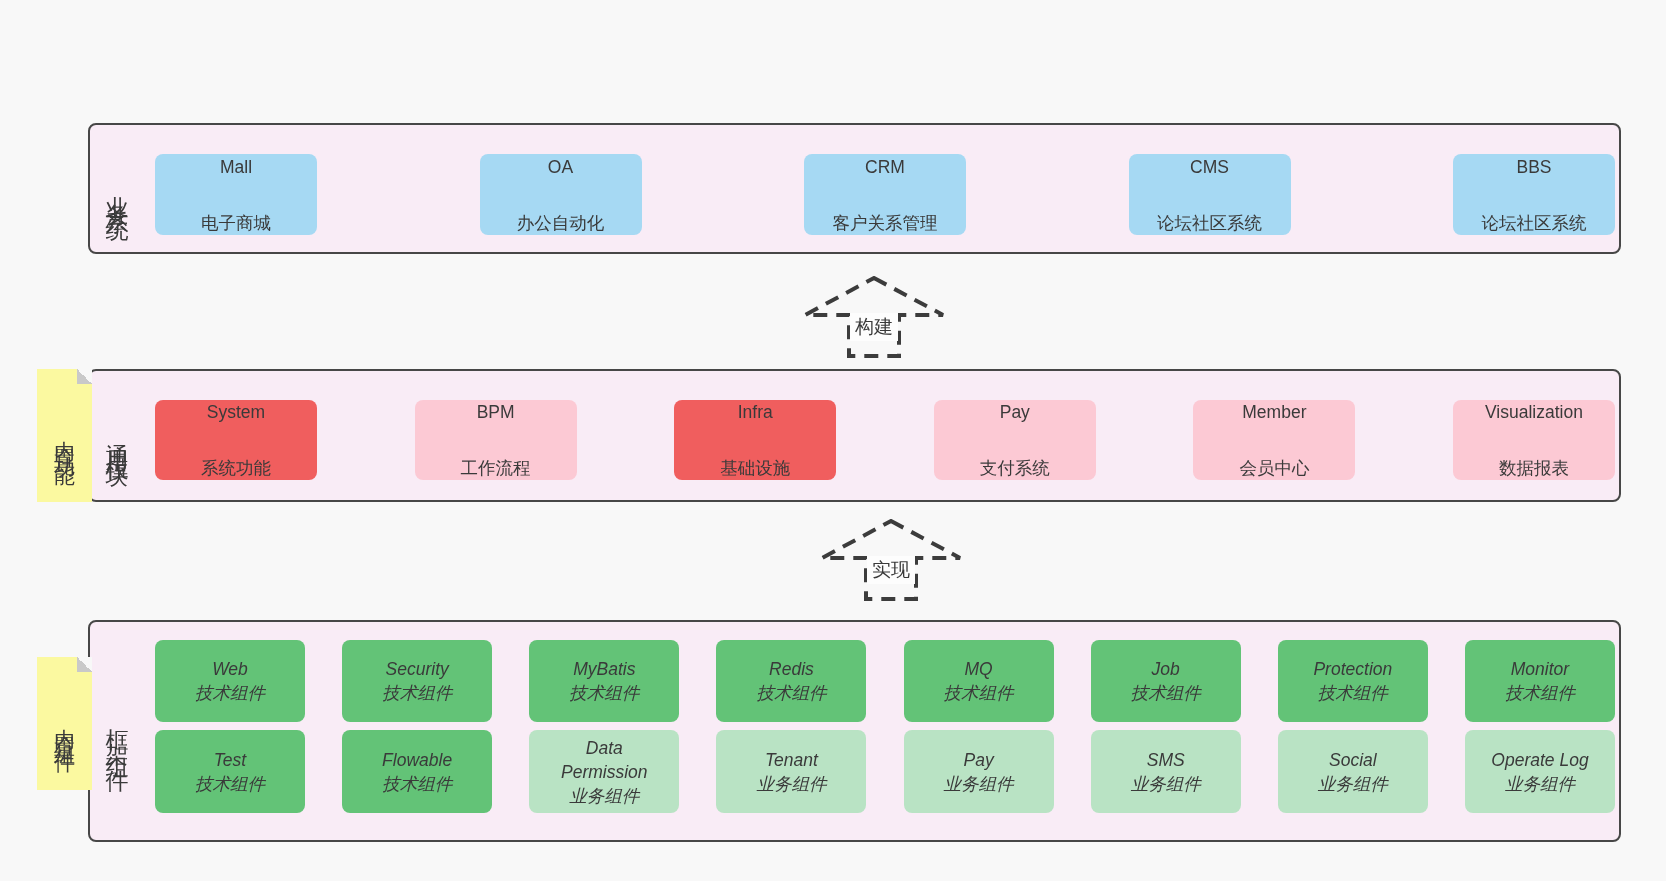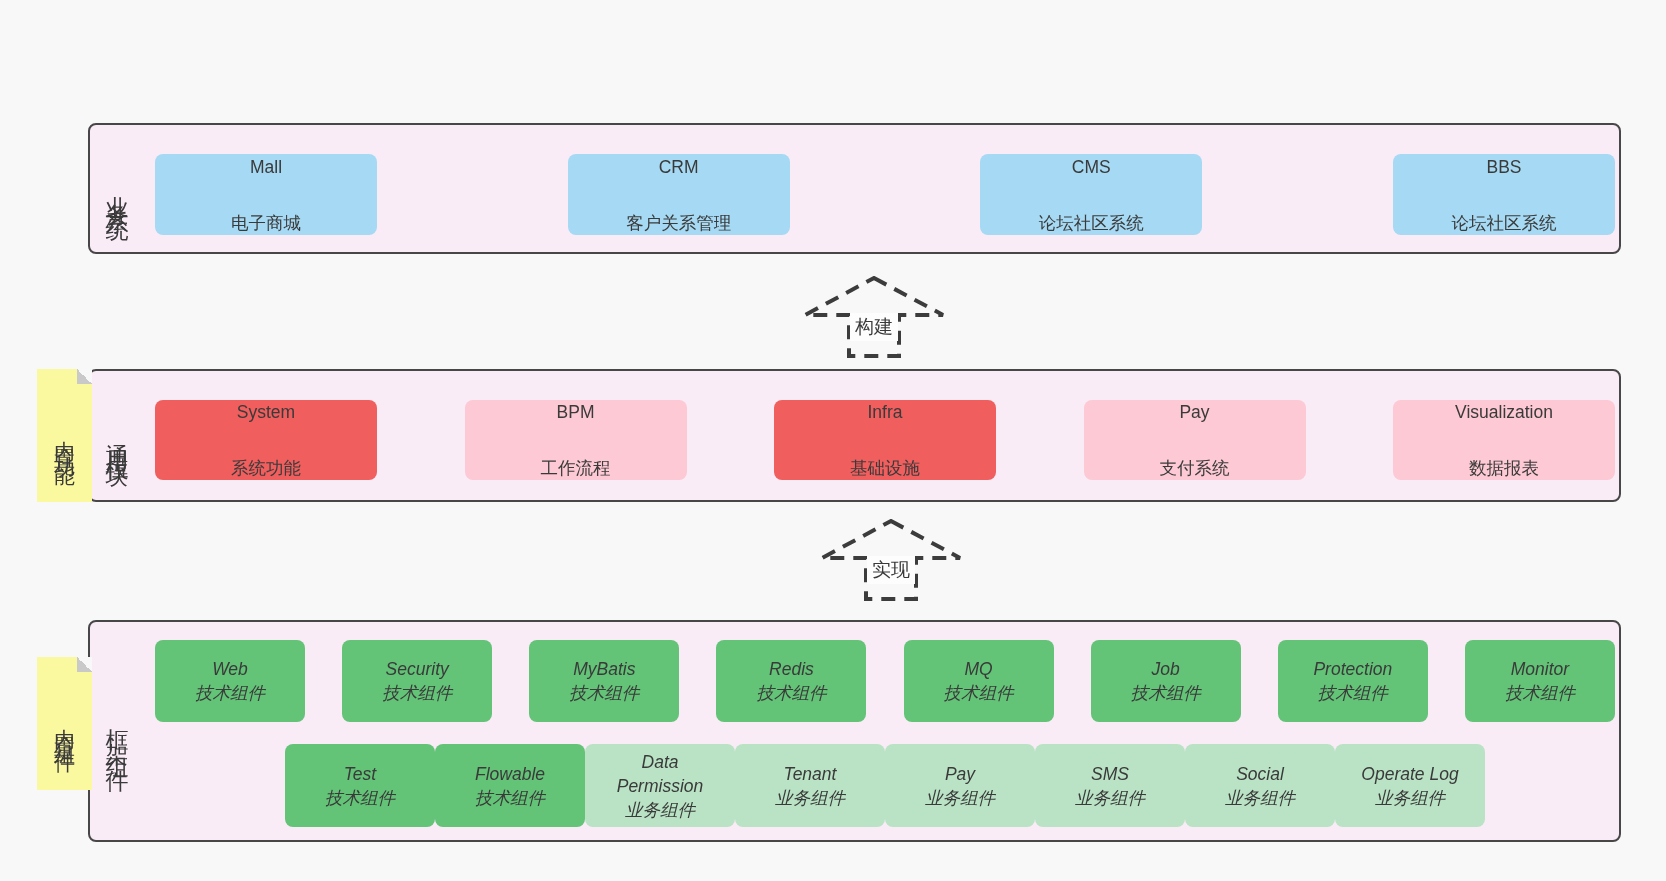--- a/index.html
+++ b/index.html
@@ -36,30 +36,30 @@
   }
   .side-label.wide{letter-spacing:14px;text-indent:14px;}
 
   .box-row{
     position:absolute;left:65px;width:1460px;
     display:flex;justify-content:space-between;
   }
   #panel-business .box-row{top:29px;}
   #panel-modules .box-row{top:29px;}
   #panel-framework .box-row.r1{top:18px;}
-  #panel-framework .box-row.r2{top:122px;justify-content:center;}
+  #panel-framework .box-row.r2{top:108px;}
 
   .box{
     box-sizing:border-box;border-radius:8px;
     display:flex;flex-direction:column;align-items:center;justify-content:center;
     text-align:center;line-height:24px;font-size:17.5px;
     padding:0 14px;
   }
   .box .en,.box .zh{display:block;}
-  .w202{width:222px;height:81px;gap:32px;}
+  .w202{width:162px;height:81px;gap:32px;}
   #panel-modules .w202{height:80px;}
   .w150{width:150px;height:82px;font-style:italic;}
   .box-row.r2 .w150{height:83px;}
   .blue{background:var(--box-blue);}
   .red{background:var(--box-red);}
   .pink{background:var(--box-pink);}
   .green-dark{background:var(--box-green-dark);}
   .green-light{background:var(--box-green-light);}
 
   .sticky-tag{
@@ -91,20 +91,24 @@
 <body>
 
 <section class="panel" id="panel-business">
   <div class="side-label">业务系统</div>
   <div class="box-row">
     <div class="box w202 blue">
       <span class="en">Mall</span>
       <span class="zh">电子商城</span>
     </div>
     <div class="box w202 blue">
+      <span class="en">OA</span>
+      <span class="zh">办公自动化</span>
+    </div>
+    <div class="box w202 blue">
       <span class="en">CRM</span>
       <span class="zh">客户关系管理</span>
     </div>
     <div class="box w202 blue">
       <span class="en">CMS</span>
       <span class="zh">论坛社区系统</span>
     </div>
     <div class="box w202 blue">
       <span class="en">BBS</span>
       <span class="zh">论坛社区系统</span>
@@ -133,20 +137,24 @@
     </div>
     <div class="box w202 red">
       <span class="en">Infra</span>
       <span class="zh">基础设施</span>
     </div>
     <div class="box w202 pink">
       <span class="en">Pay</span>
       <span class="zh">支付系统</span>
     </div>
     <div class="box w202 pink">
+      <span class="en">Member</span>
+      <span class="zh">会员中心</span>
+    </div>
+    <div class="box w202 pink">
       <span class="en">Visualization</span>
       <span class="zh">数据报表</span>
     </div>
   </div>
 </section>
 
 <div class="arrow" id="arrow-implement">
   <svg width="142" height="82" viewBox="0 0 142 82">
     <path d="M71 2 L140 39 L96 39 L96 80 L46 80 L46 39 L2 39 Z" fill="none" stroke="var(--arrow)" stroke-width="4" stroke-dasharray="14 9"></path>
   </svg>

